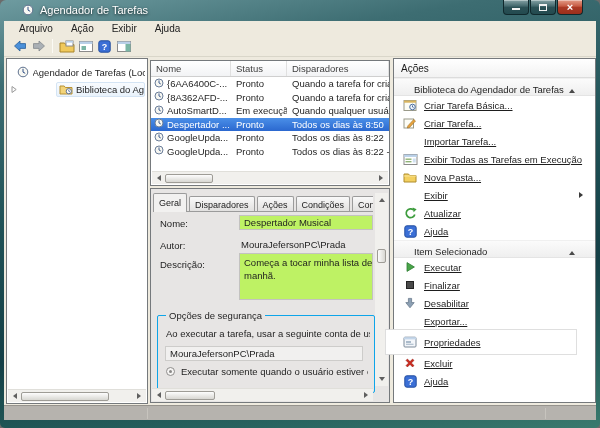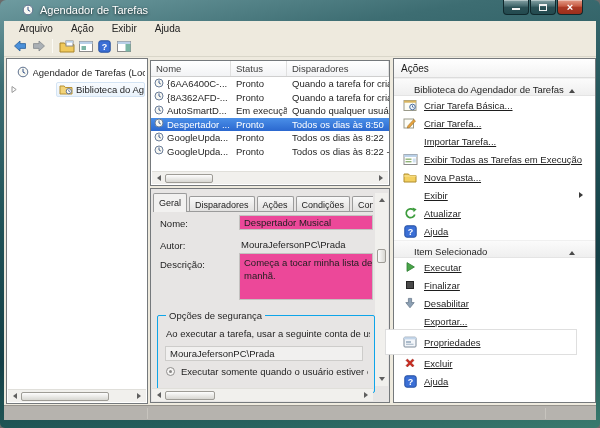--- a/index.html
+++ b/index.html
@@ -70,21 +70,21 @@
   .tri-d{width:0;height:0;border:3px solid transparent;border-top:4px solid #5f5f5f;margin-top:2px;}
   
   .tabs{position:absolute;left:2px;top:3px;width:220px;height:20px;display:flex;align-items:flex-end;
     overflow:hidden;}
   .tab{height:16px;padding:0 5px;margin-right:2px;font-size:9px;display:flex;align-items:center;
     background:linear-gradient(#f9f9f9,#e0dfde);border:1px solid #9b9b9b;border-bottom:none;
     border-radius:2px 2px 0 0;white-space:nowrap;flex:0 0 auto;color:#222;}
   .tab.active{height:19px;background:#f2f1f0;position:relative;z-index:2;}
   .tabline{position:absolute;left:2px;width:220px;top:22px;border-top:1px solid #9b9b9b;}
   .fld-label{position:absolute;left:9px;white-space:nowrap;}
-  .fld-box{position:absolute;left:88px;width:134px;background:#ec4899;border:1px solid #c3c2c0;
+  .fld-box{position:absolute;left:88px;width:134px;background:#bef264;border:1px solid #c3c2c0;
     overflow:hidden;}
   .fld-box .line{padding:0 4px;line-height:13px;white-space:nowrap;}
   .plain-val{position:absolute;left:90px;white-space:nowrap;}
   .grp{position:absolute;left:6px;width:218px;top:126px;height:78px;border:1px solid #0ea5e9;
     border-radius:2px;}
   .grp-legend{position:absolute;top:-6px;left:8px;background:#e7e5e4;padding:0 3px;white-space:nowrap;}
   .grp-hint{position:absolute;left:8px;top:12px;right:4px;white-space:nowrap;overflow:hidden;}
   .acct-box{position:absolute;left:7px;top:30px;width:198px;height:15px;background:#f1f0ef;
     border:1px solid #cdccca;line-height:13px;padding-left:4px;white-space:nowrap;overflow:hidden;}
   .radio-row{position:absolute;left:8px;top:50px;right:6px;display:flex;align-items:center;

